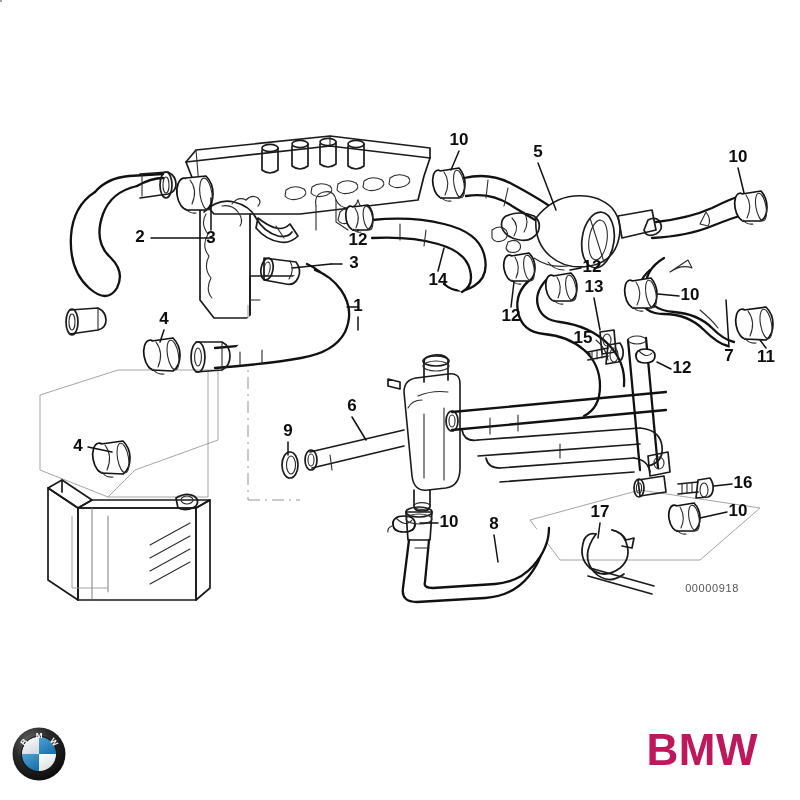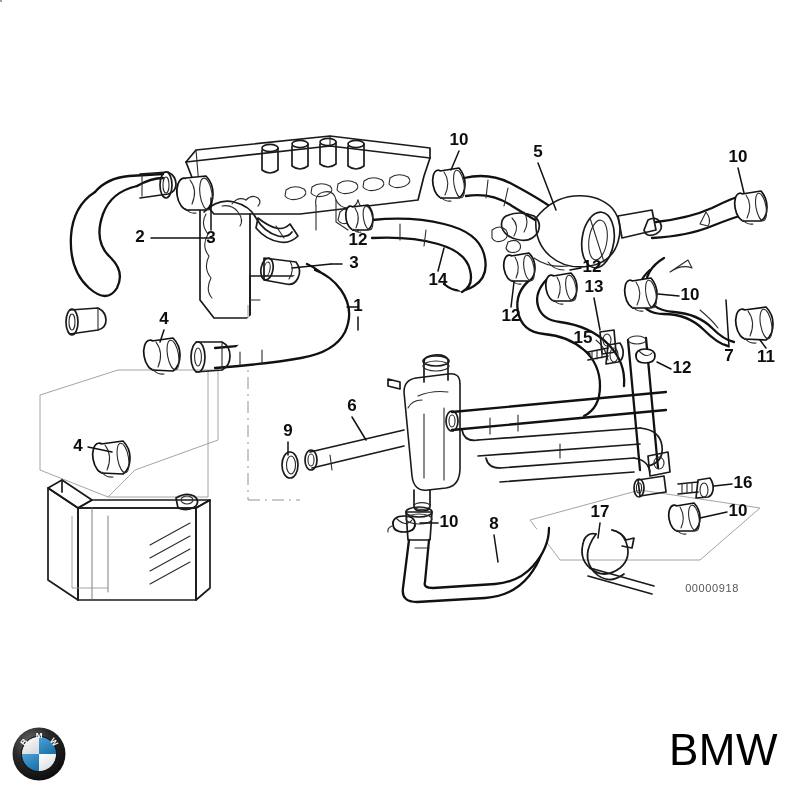--- a/index.html
+++ b/index.html
@@ -65,25 +65,25 @@
   }
   #footer-text {
     position: absolute;
     left: 0;
     top: 700px;
     width: 800px;
     height: 100px;
     display: flex;
     align-items: center;
     justify-content: flex-end;
-    padding-right: 6px;
+    padding-right: 26px;
     box-sizing: border-box;
     font-size: 44px;
-    font-weight: 400;
-    color: #000000;
+    font-weight: 700;
+    color: #be185d;
     letter-spacing: 0.5px;
     white-space: nowrap;
   }
   #footer-brand { margin-right: 16px; }
 </style>
 </head>
 <body>
 
 <div id="page">
 

